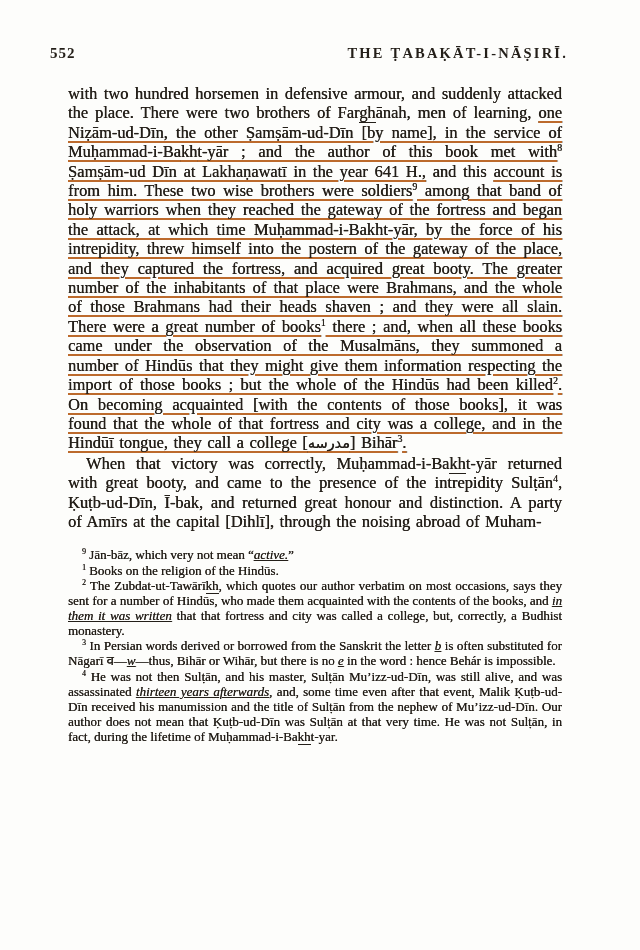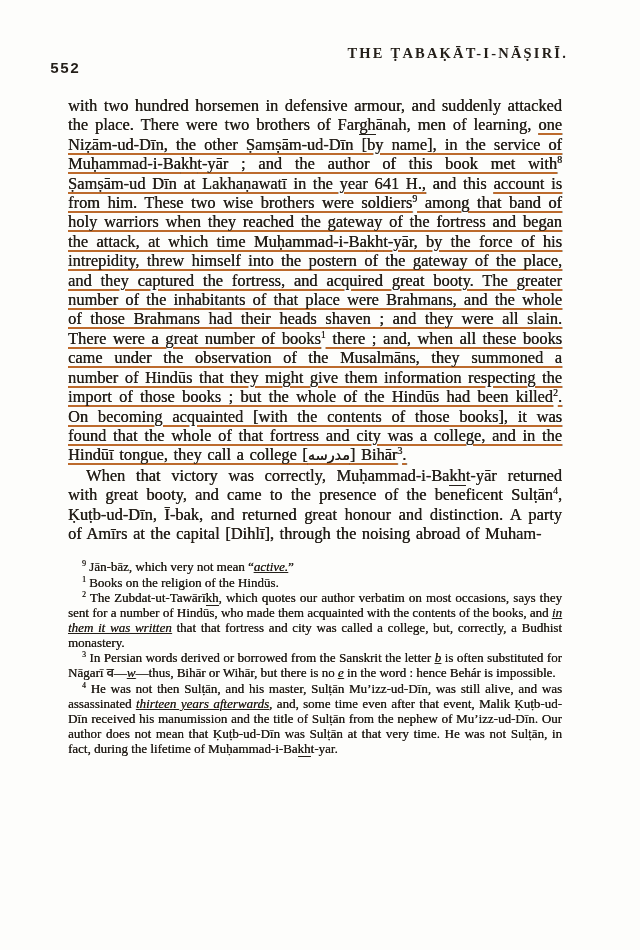--- a/index.html
+++ b/index.html
@@ -13,31 +13,31 @@
     width:640px;height:950px;
     background:var(--paper);
     overflow:hidden;
     font-family:"Liberation Serif", serif;
     color:var(--ink);
   }
   .header{
     position:absolute;top:45px;left:0;right:0;height:20px;
   }
   .pagenum{
-    position:absolute;left:50px;top:16px;
-    font-size:15px;font-weight:bold;letter-spacing:1px;font-family:Liberation Mono, monospace;
+    position:absolute;left:50px;top:0;
+    font-size:15px;font-weight:bold;letter-spacing:1px;
   }
   .title{
     position:absolute;left:68px;width:500px;top:0;
     text-align:right;
     font-size:14.5px;font-weight:bold;letter-spacing:2.2px;
     white-space:nowrap;
   }
   .content{
-    position:absolute;top:96px;left:68px;width:494px;
+    position:absolute;top:84px;left:68px;width:494px;
   }
   .para{
     margin:0;
     font-size:16.4px;line-height:19.4px;
     text-align:justify;
     word-spacing:1.5px;
     text-shadow:0.3px 0 0 currentColor;
   }
   .para.indent{text-indent:18px;}
   .footnotes{margin-top:16px;}
@@ -68,21 +68,21 @@
 <body>
 
 <div class="page">
   <div class="header">
     <span class="pagenum">552</span>
     <span class="title">THE ṬABAḲĀT-I-NĀṢIRĪ.</span>
   </div>
   <div class="content">
     <div>
         <p class="para"><span>with two hundred horsemen in defensive armour, and suddenly attacked the place.  There were two brothers of Far</span><span class="s-dg">gh</span><span>ānah, men of learning, </span><span class="s-u">one Niẓām-ud-Dīn, the other Ṣamṣām-ud-Dīn [by name], in the service of Muḥammad-i-Ba</span><span class="s-u s-dg">kh</span><span class="s-u">t-yār ; and the author of this book met with</span><span class="s-sup">8</span><span class="s-u"> Ṣamṣām-ud Dīn at Lakhaṇawatī in the year 641 H.,</span><span> and this </span><span class="s-u">account is from him.  These two wise brothers were soldiers</span><span class="s-sup">9</span><span class="s-u"> among that band of holy warriors when they reached the gateway of the fortress and began the attack, at which time Muḥammad-i-Ba</span><span class="s-u s-dg">kh</span><span class="s-u">t-yār, by the force of his intrepidity, threw himself into the postern of the gateway of the place, and they captured the fortress, and acquired great booty.  The greater number of the inhabitants of that place were Brahmans, and the whole of those Brahmans had their heads shaven ; and they were all slain.  There were a great number of books</span><span class="s-sup">1</span><span class="s-u"> there ; and, when all these books came under the observation of the Musalmāns, they summoned a number of Hindūs that they might give them information respecting the import of those books ; but the whole of the Hindūs had been killed</span><span class="s-sup">2</span><span class="s-u">.  On becoming acquainted [with the contents of those books], it was found that the whole of that fortress and city was a college, and in the Hindūī tongue, they call a college [</span><span class="s-u s-ar">مدرسه</span><span class="s-u">] Bihār</span><span class="s-sup">3</span><span class="s-u">.</span></p>
-        <p class="para indent"><span>When that victory was correctly, Muḥammad-i-Ba</span><span class="s-dg">kh</span><span>t-yār returned with great booty, and came to the presence of the beneficent Sulṭān</span><span class="s-sup">4</span><span>, Ḳuṭb-ud-Dīn, Ī-bak, and returned great honour and distinction.  A party of Amīrs at the capital [Dihlī], through the noising abroad of Muham-</span></p>
+        <p class="para indent"><span>When that victory was correctly, Muḥammad-i-Ba</span><span class="s-dg">kh</span><span>t-yār returned with great booty, and came to the presence of the intrepidity Sulṭān</span><span class="s-sup">4</span><span>, Ḳuṭb-ud-Dīn, Ī-bak, and returned great honour and distinction.  A party of Amīrs at the capital [Dihlī], through the noising abroad of Muham-</span></p>
       </div>
     <div class="footnotes">
         <p class="fnote"><span class="s-sup">9</span> <span>Jān-bāz, which very not mean “</span><span class="s-i">active.</span><span>”</span></p>
         <p class="fnote"><span class="s-sup">1</span> <span>Books on the religion of the Hindūs.</span></p>
         <p class="fnote"><span class="s-sup">2</span> <span>The Zubdat-ut-Tawārī</span><span class="s-dg">kh</span><span>, which quotes our author verbatim on most occasions, says they sent for a number of Hindūs, who made them acquainted with the contents of the books, and </span><span class="s-i">in them it was written</span><span> that that fortress and city was called a college, but, correctly, a Budhist monastery.</span></p>
         <p class="fnote"><span class="s-sup">3</span> <span>In Persian words derived or borrowed from the Sanskrit the letter </span><span class="s-i">b</span><span> is often substituted for Nāgarī व—</span><span class="s-i">w</span><span>—thus, Bihār or Wihār, but there is no </span><span class="s-i">e</span><span> in the word : hence Behár is impossible.</span></p>
         <p class="fnote"><span class="s-sup">4</span> <span>He was not then Sulṭān, and his master, Sulṭān Mu’izz-ud-Dīn, was still alive, and was assassinated </span><span class="s-i">thirteen years afterwards</span><span>, and, some time even after that event, Malik Ḳuṭb-ud-Dīn received his manumission and the title of Sulṭān from the nephew of Mu’izz-ud-Dīn.  Our author does not mean that Ḳuṭb-ud-Dīn was Sulṭān at that very time.  He was not Sulṭān, in fact, during the lifetime of Muḥammad-i-Ba</span><span class="s-dg">kh</span><span>t-yar.</span></p>
       </div>
   </div>
 </div>

